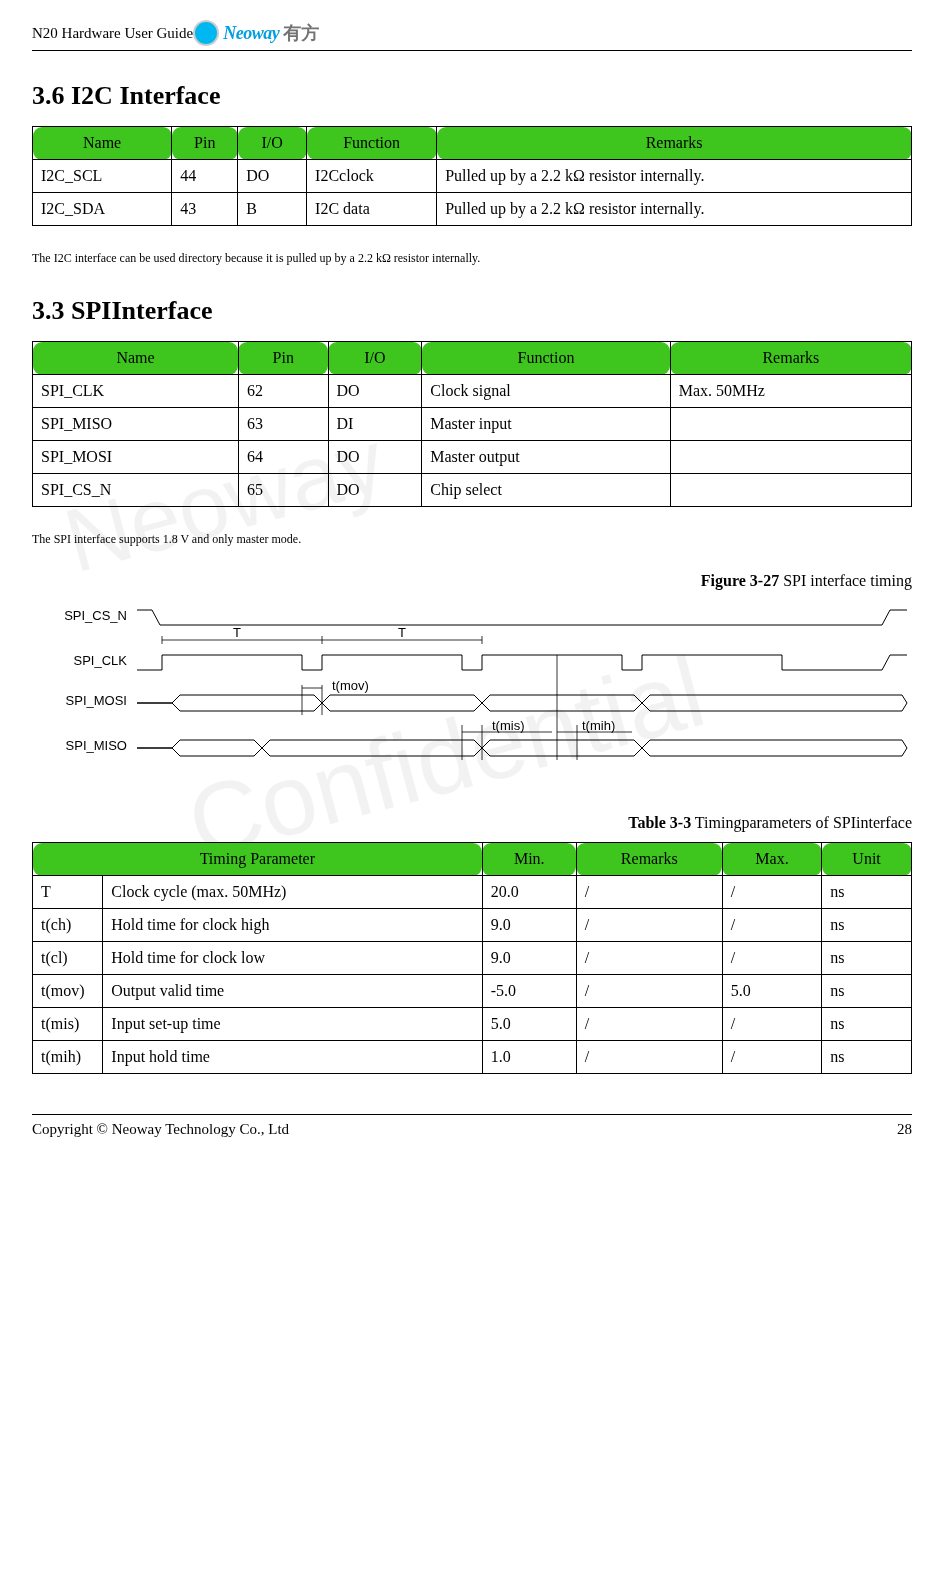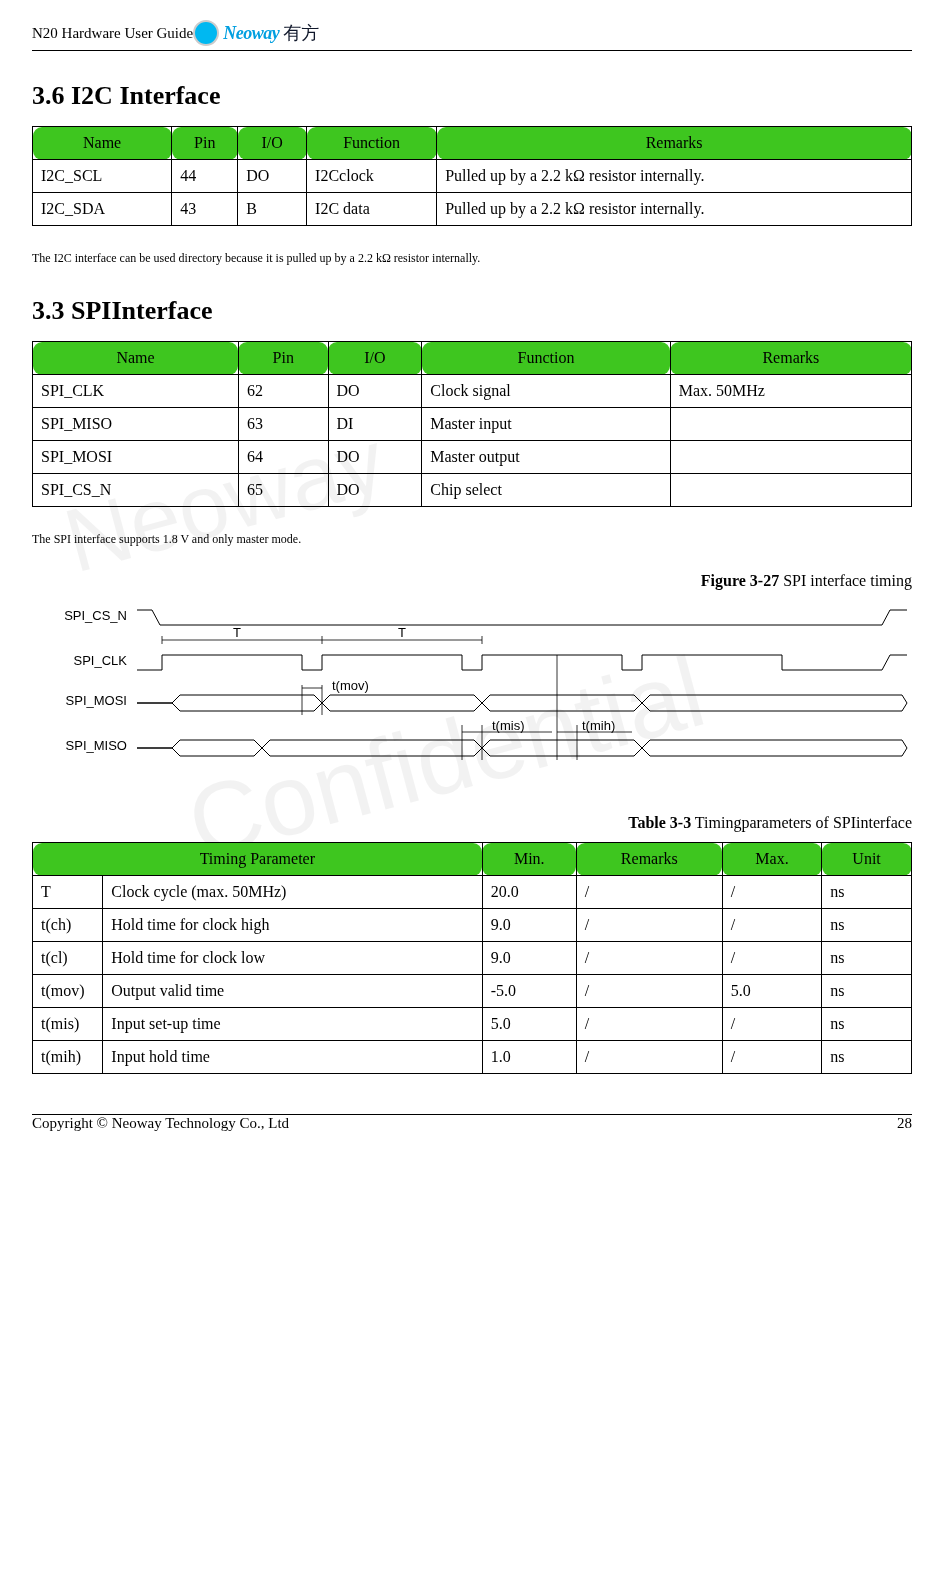--- a/index.html
+++ b/index.html
@@ -36,22 +36,22 @@
   }
   .logo-text {
     color: #019fe0;
     font-weight: bold;
     font-size: 18px;
     font-style: italic;
     letter-spacing: -0.5px;
   }
   .logo-cn {
     font-size: 18px;
-    font-weight: normal;
-    color: #0f172a;
+    font-weight: bold;
+    color: #737373;
   }
   h2 {
     font-family: Georgia, "Times New Roman", serif;
     font-size: 26px;
     font-weight: bold;
     margin: 30px 0 15px 0;
   }
   table {
     border-collapse: collapse;
     width: 100%;
@@ -82,20 +82,21 @@
   .figure-title b, .table-title b {
     font-weight: bold;
   }
   .timing-diagram {
     width: 100%;
     height: 170px;
     margin-bottom: 20px;
   }
   .footer {
     border-top: 1px solid #000;
+    padding-top: 6px;
     margin-top: 40px;
     display: flex;
     justify-content: space-between;
     font-size: 15px;
   }
   .watermark {
     position: absolute;
     font-size: 90px;
     color: rgba(0,0,0,0.05);
     pointer-events: none;

